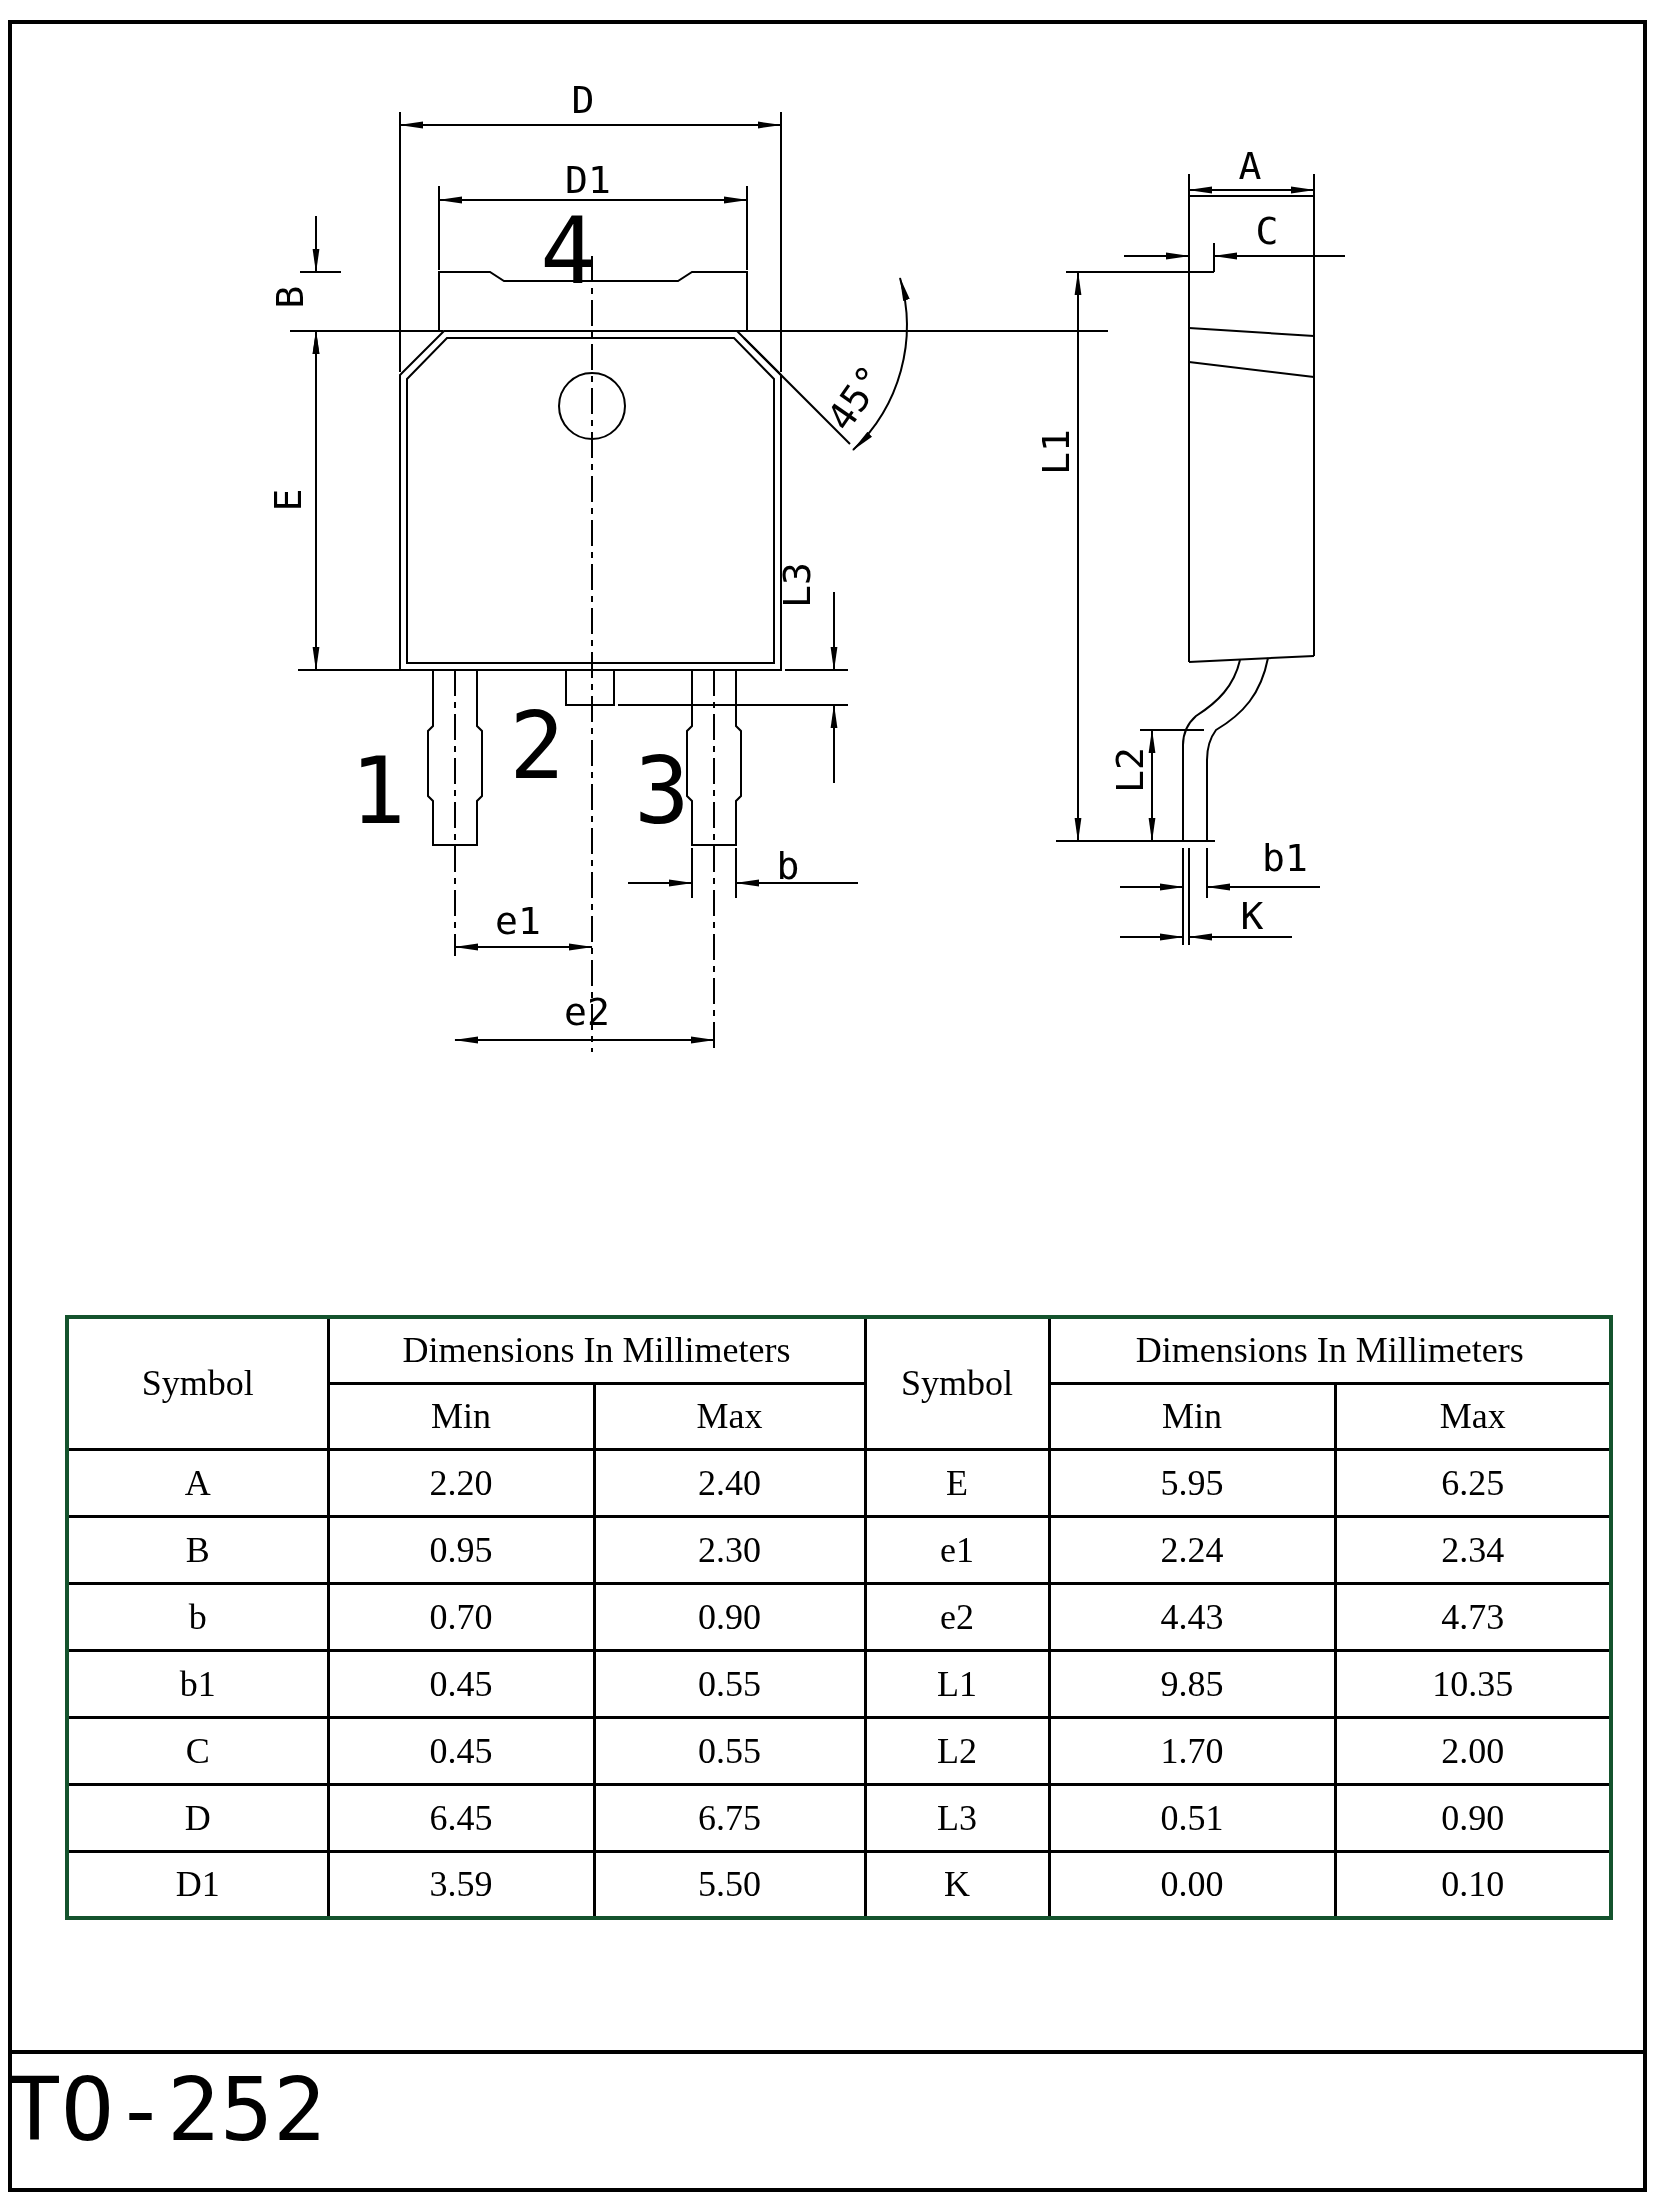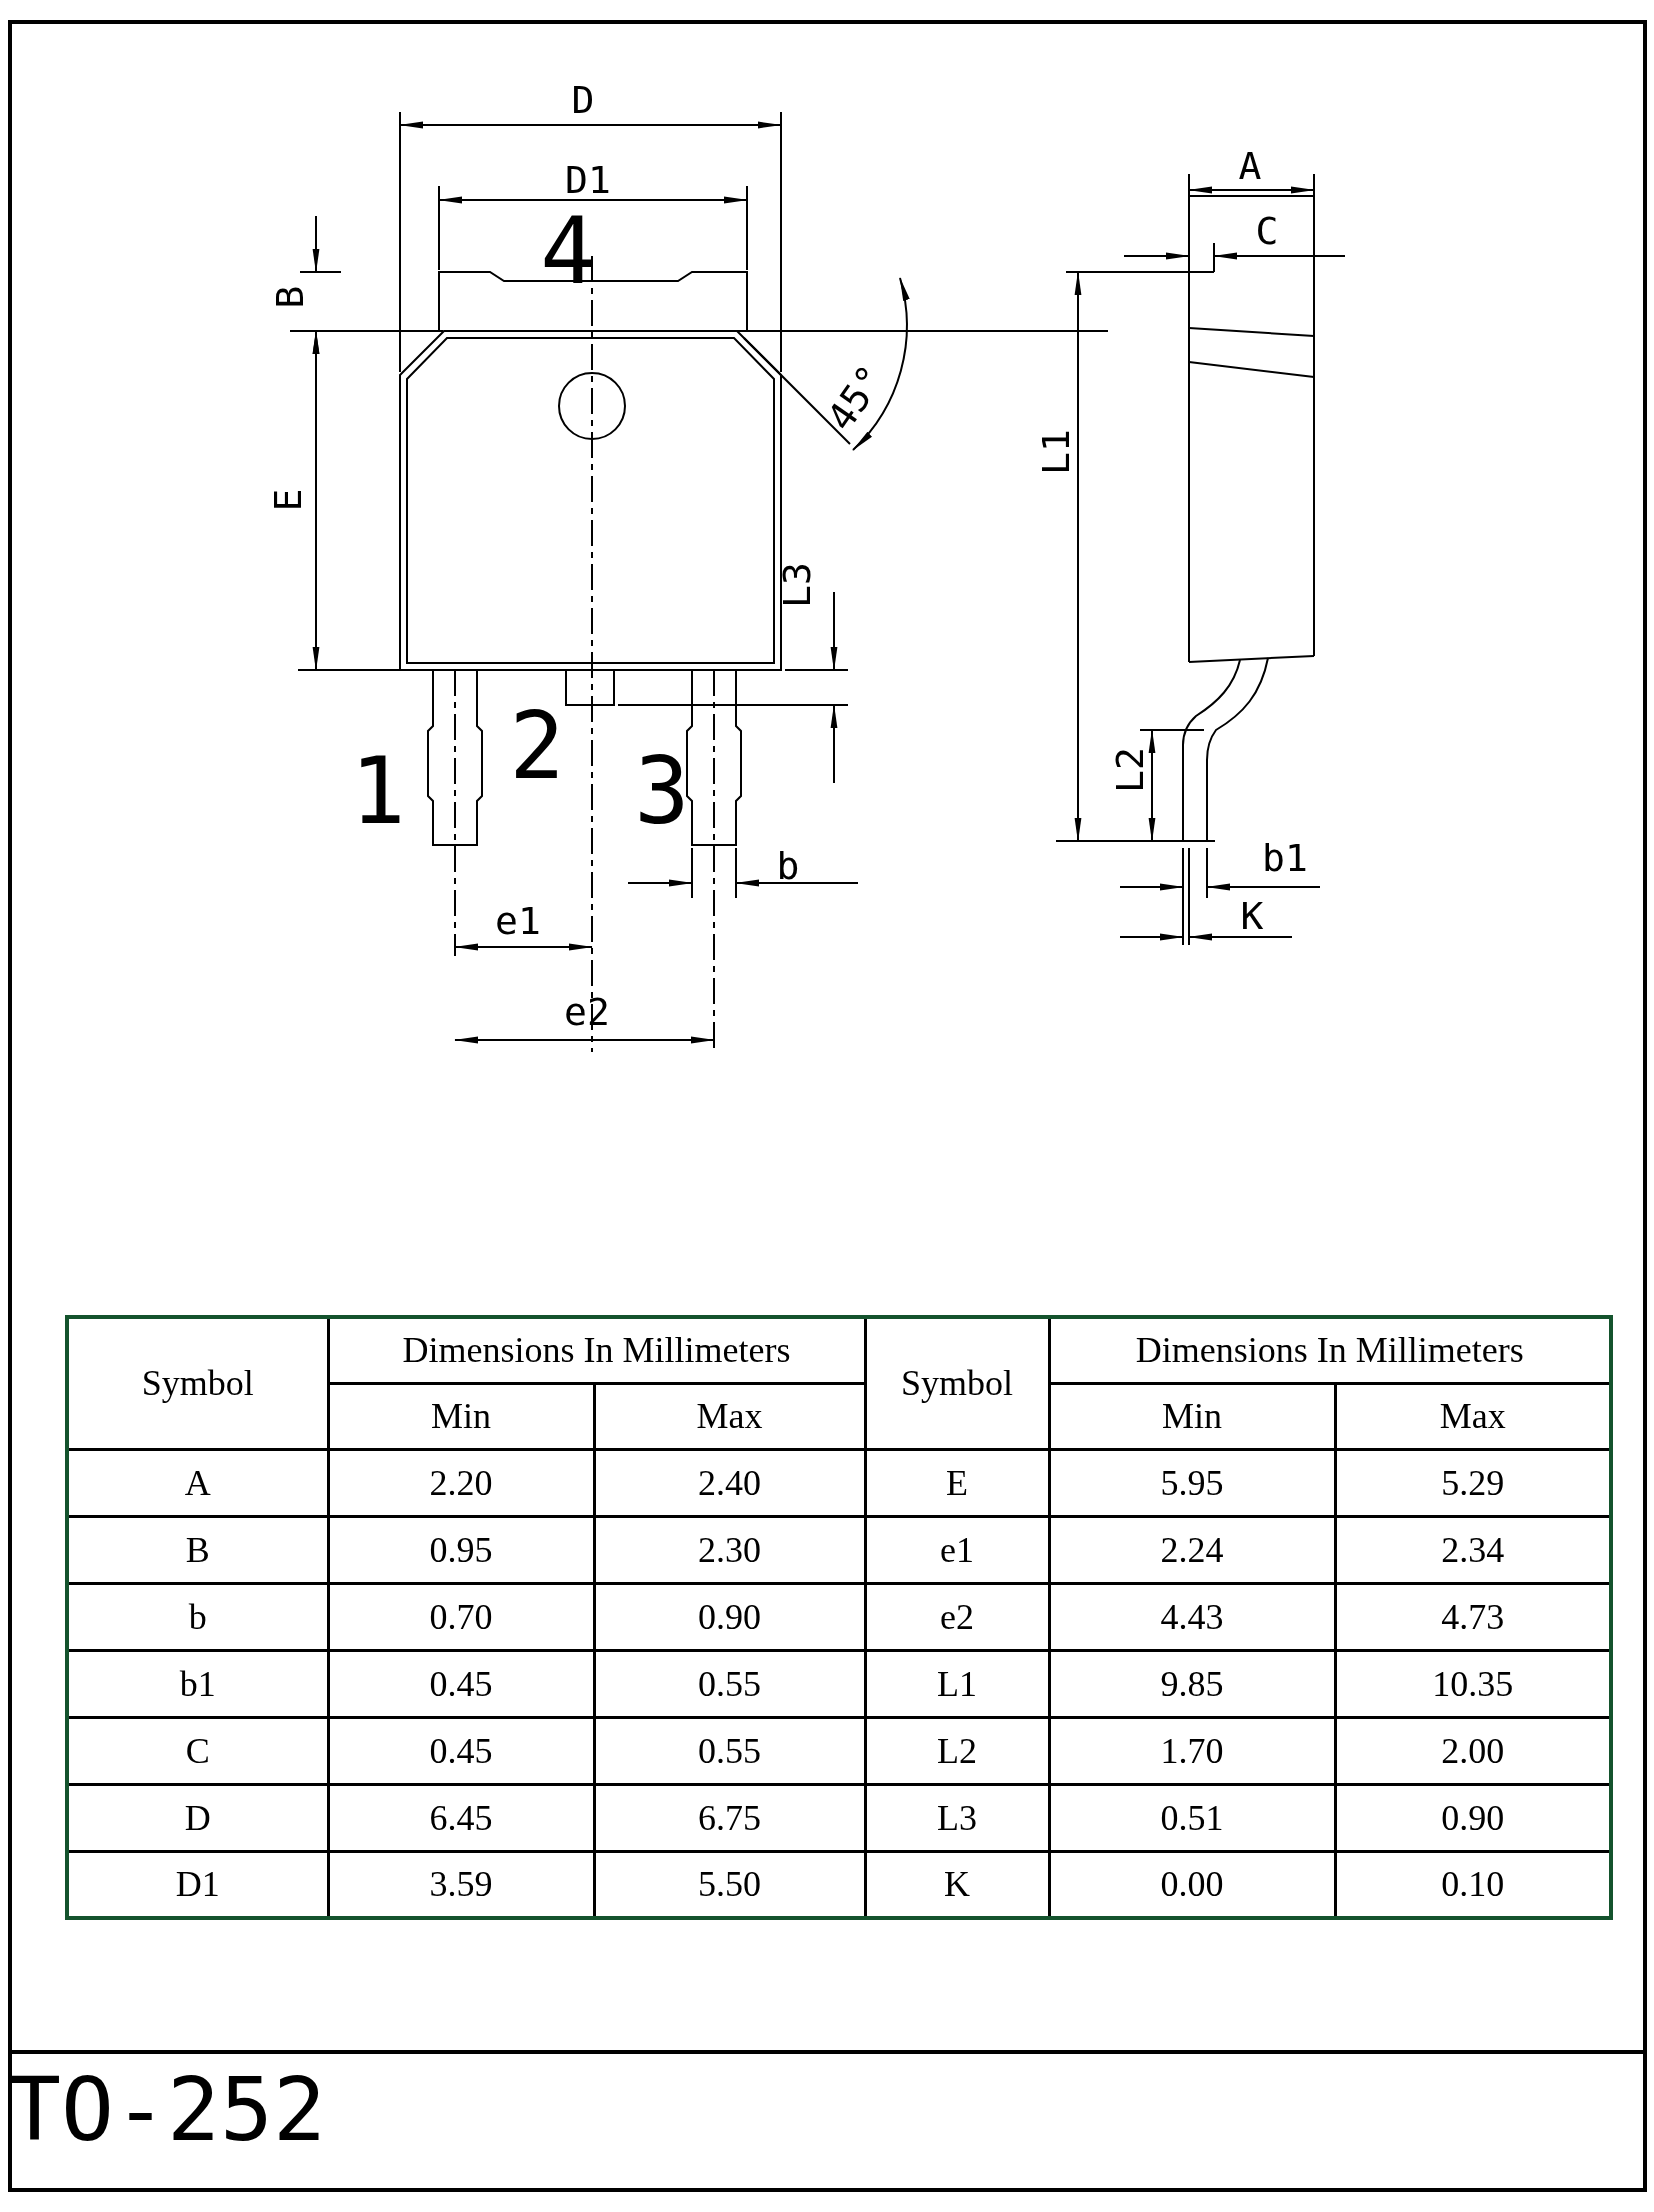--- a/index.html
+++ b/index.html
@@ -160,21 +160,21 @@
         <th>Max</th>
       </tr>
     </thead>
     <tbody>
       <tr>
         <td>A</td>
         <td>2.20</td>
         <td>2.40</td>
         <td>E</td>
         <td>5.95</td>
-        <td>5.29</td>
+        <td>6.25</td>
       </tr>
       <tr>
         <td>B</td>
         <td>0.95</td>
         <td>2.30</td>
         <td>e1</td>
         <td>2.24</td>
         <td>2.34</td>
       </tr>
       <tr>

